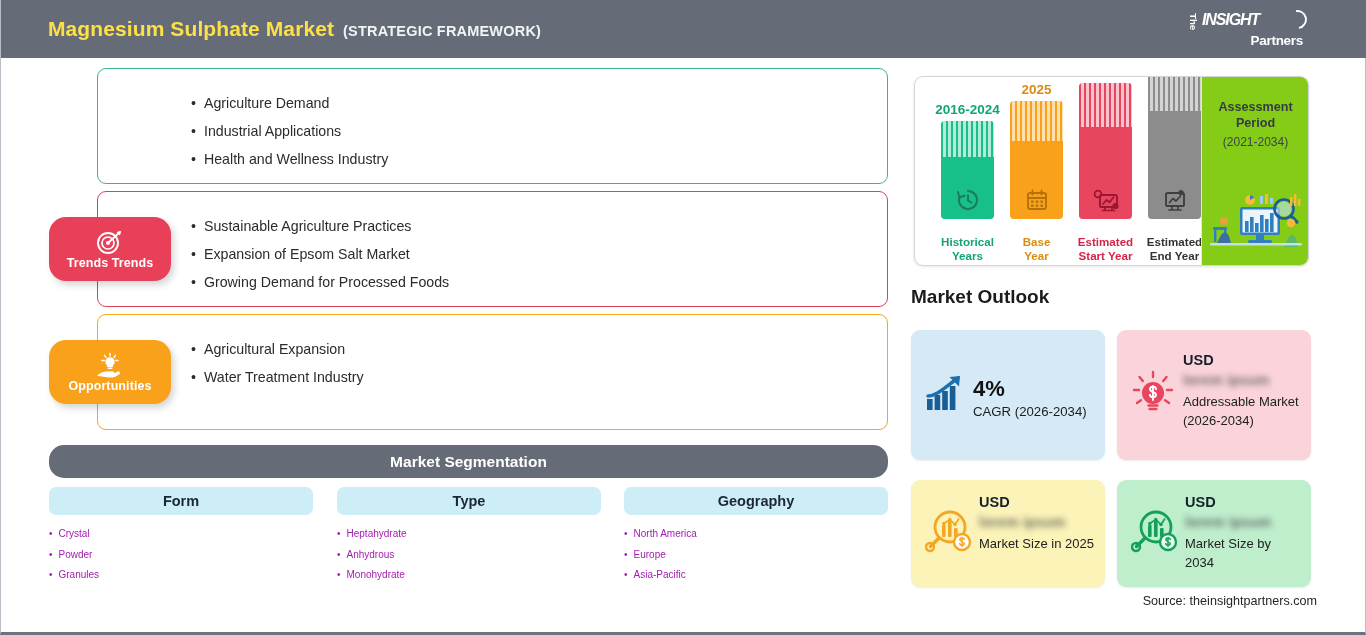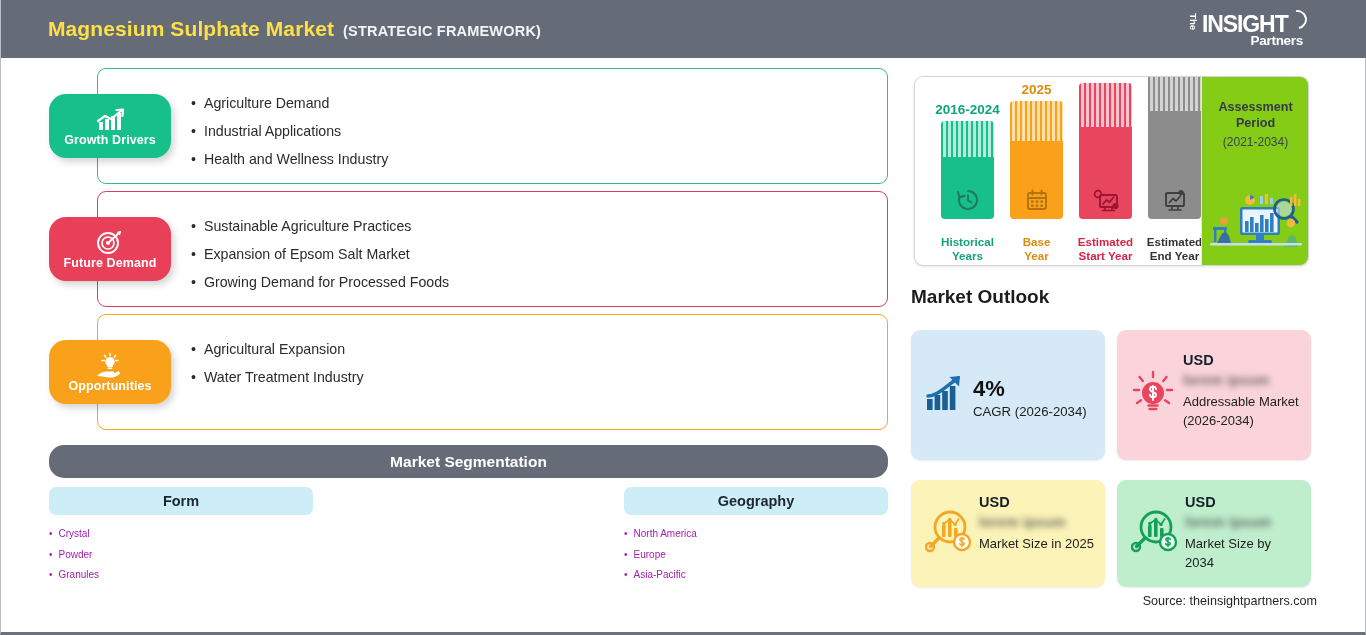--- a/index.html
+++ b/index.html
@@ -38,21 +38,21 @@
   }
   .logo-the {
     position: absolute; left: 0; top: 6px;
     font-size: 8.5px; font-weight: bold; line-height: 8px;
     transform: scaleY(1.15); letter-spacing: -.2px;
     writing-mode: vertical-rl; text-orientation: mixed;
     height: 22px;
   }
   .logo-insight {
     position: absolute; left: 13px; top: 2px;
-    font-size: 23px; font-weight: bold; letter-spacing: -1.1px;
+    font-size: 16px; font-weight: bold; letter-spacing: -1.1px; font-style: italic;
   }
   .logo-partners {
     position: absolute; right: 6px; top: 24px;
     font-size: 13.5px; font-weight: bold; letter-spacing: -.3px;
   }
   .logo-arc {
     position: absolute; right: 2px; top: 1px;
     width: 19px; height: 19px;
     border: 2.4px solid #fff; border-radius: 50%;
     border-bottom-color: transparent; border-left-color: transparent;
@@ -196,50 +196,40 @@
       <span class="logo-insight">INSIGHT</span>
       <span class="logo-arc"></span>
       <span class="logo-partners">Partners</span>
     </div>
   </div>
 
   <div id="left">
 
     <div class="row" style="top:10px;height:120px;">
       <div class="rowbox green" style="top:0;height:116px;"></div>
-      <div class="badge green" style="top:26px;">
-        <span class="badge-icon">
-          <svg width="34" height="24" viewBox="0 0 34 24">
-            <path d="M6 22 h4 v-8 h-4 z M12 22 h4 v-11 h-4 z M18 22 h4 v-14 h-4 z M24 22 h4 v-17 h-4 z" fill="#fff"></path>
-            <path d="M5 13 L12 8 L18 11 L29 2" stroke="#fff" stroke-width="2.2" fill="none" stroke-linecap="round" stroke-linejoin="round"></path>
-            <path d="M23.5 2 L30 1.5 L29.5 8" stroke="#fff" stroke-width="2.2" fill="none" stroke-linecap="round" stroke-linejoin="round"></path>
-          </svg>
-        </span>
-        <span class="badge-label">Growth Drivers</span>
-      </div>
       <div class="bullets" style="top:21px;">
         <div class="bullet">Agriculture Demand</div>
         <div class="bullet">Industrial Applications</div>
         <div class="bullet">Health and Wellness Industry</div>
       </div>
     </div>
 
     <div class="row" style="top:133px;height:125px;">
       <div class="rowbox red" style="top:0;height:116px;"></div>
       <div class="badge red" style="top:26px;">
         <span class="badge-icon">
           <svg width="28" height="25" viewBox="0 0 28 25">
             <circle cx="12" cy="13" r="10" stroke="#fff" stroke-width="1.9" fill="none"></circle>
             <circle cx="12" cy="13" r="6" stroke="#fff" stroke-width="1.7" fill="none"></circle>
             <circle cx="12" cy="13" r="2.1" fill="#fff"></circle>
             <path d="M12 13 L24 2" stroke="#fff" stroke-width="1.9" stroke-linecap="round"></path>
             <path d="M20.5 2 L25 1 L24 5.5 z" fill="#fff"></path>
           </svg>
         </span>
-        <span class="badge-label">Future Demand</span>
+        <span class="badge-label">Trends Trends</span>
       </div>
       <div class="bullets" style="top:21px;">
         <div class="bullet">Sustainable Agriculture Practices</div>
         <div class="bullet">Expansion of Epsom Salt Market</div>
         <div class="bullet">Growing Demand for Processed Foods</div>
       </div>
     </div>
 
     <div class="row" style="top:256px;height:125px;">
       <div class="rowbox amber" style="top:0;height:116px;"></div>
@@ -270,20 +260,28 @@
 
     <div class="seg-col" style="left:48px;">
       <div class="seg-head">Form</div>
       <div class="seg-list">
         <div class="seg-item">Crystal</div>
         <div class="seg-item">Powder</div>
         <div class="seg-item">Granules</div>
       </div>
     </div>
 
+    <div class="seg-col" style="left:336px;">
+      <div class="seg-head">Type</div>
+      <div class="seg-list">
+        <div class="seg-item">Heptahydrate</div>
+        <div class="seg-item">Anhydrous</div>
+        <div class="seg-item">Monohydrate</div>
+      </div>
+    </div>
 
     <div class="seg-col" style="left:623px;">
       <div class="seg-head">Geography</div>
       <div class="seg-list">
         <div class="seg-item">North America</div>
         <div class="seg-item">Europe</div>
         <div class="seg-item">Asia-Pacific</div>
       </div>
     </div>
   </div>

